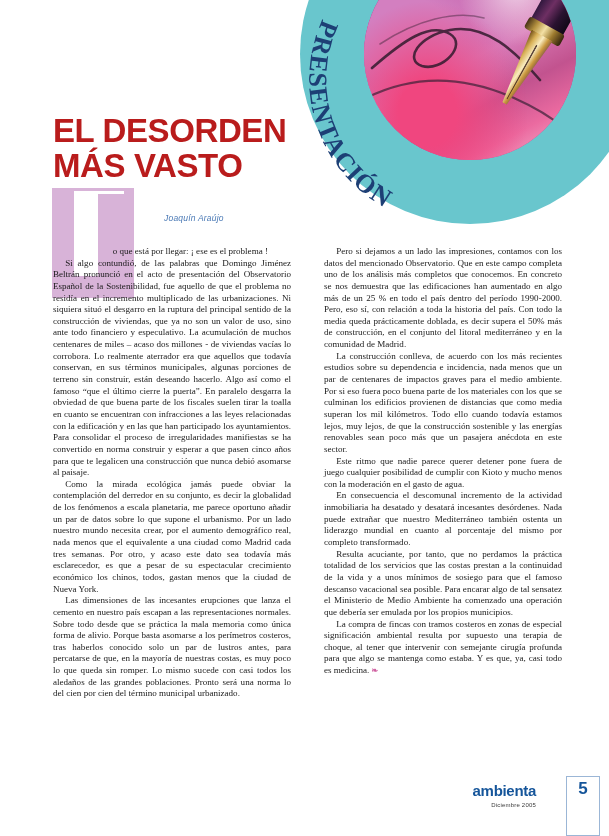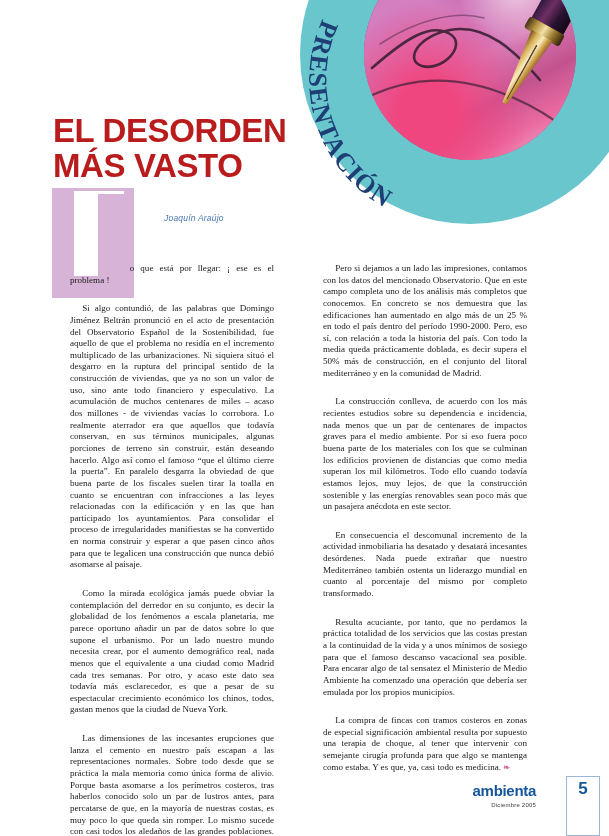--- a/index.html
+++ b/index.html
@@ -139,24 +139,24 @@
     position:absolute;
     top:246px;
     width:238px;
     font-size:9.05px;
     line-height:1.287;
     text-align:justify;
     color:#1a1a1a;
     hyphens:manual;
     -webkit-hyphens:manual;
   }
-  .col p{margin:17px;text-indent:1.35em;}
+  .col p{margin:0;text-indent:1.35em;}
   .col p.first{text-indent:6.6em;}
   .col1{left:53px;}
-  .col2{left:306px;}
+  .col2{left:324px;}
   .col2{width:238px;}
 
   .ornament{
     color:#cf5fa0;
     font-weight:700;
     font-size:8px;
     letter-spacing:-1px;
     font-family:"Liberation Serif", serif;
   }
 
@@ -247,20 +247,21 @@
   <div class="col col1">
     <p class="first">o que está por llegar: ¡ ese es el problema !</p>
     <p>Si algo contundió, de las palabras que Domingo Jiménez Beltrán pronunció en el acto de presentación del Observatorio Español de la Sostenibilidad, fue aquello de que el problema no residía en el incremento multiplicado de las urbanizaciones. Ni siquiera situó el desgarro en la ruptura del principal sentido de la construcción de viviendas, que ya no son un valor de uso, sino ante todo financiero y especulativo. La acumulación de muchos centenares de miles – acaso dos millones - de viviendas vacías lo corrobora.  Lo realmente aterrador era que aquellos que todavía conservan, en sus términos municipales, algunas porciones de terreno sin construir, están deseando hacerlo. Algo así como el famoso “que el último cierre la puerta”. En paralelo desgarra la obviedad de que buena parte de los fiscales suelen tirar la toalla en cuanto se encuentran con infracciones a las leyes relacionadas con la edificación y en las que han participado los ayuntamientos.  Para consolidar el proceso de irregularidades manifiestas se ha convertido en norma construir y esperar a que pasen cinco años para que te legalicen una construcción que nunca debió asomarse al paisaje.</p>
     <p>Como la mirada ecológica jamás puede obviar la contemplación del derredor en su conjunto, es decir la globalidad de los fenómenos a escala planetaria, me parece oportuno añadir un par de datos sobre lo que supone el urbanismo. Por un lado nuestro mundo necesita crear, por el aumento demográfico real, nada menos que el equivalente a una ciudad como Madrid cada tres semanas. Por otro,  y acaso este dato sea todavía más esclarecedor, es que a pesar de su espectacular crecimiento económico los chinos, todos, gastan menos que la ciudad de Nueva York.</p>
     <p>Las dimensiones de las incesantes erupciones que lanza el cemento en nuestro país escapan a las representaciones normales. Sobre todo desde que se práctica la mala memoria como única forma de alivio. Porque basta asomarse a los perímetros costeros, tras haberlos conocido solo un par de lustros antes, para percatarse de que, en la mayoría de nuestras costas, es muy poco lo que queda sin romper. Lo mismo sucede con casi todos los aledaños de las grandes poblaciones. Pronto será una norma lo del cien por cien del término municipal urbanizado.</p>
   </div>
 
   <div class="col col2">
     <p>Pero si dejamos a un lado las impresiones, contamos con los datos del mencionado Observatorio. Que en este campo completa uno de los análisis más completos que conocemos. En concreto se nos demuestra que las edificaciones han aumentado en algo más de un 25 % en todo el país dentro del período 1990-2000. Pero, eso sí, con relación a toda la historia del país. Con todo la media queda prácticamente doblada, es decir supera el 50% más de construcción, en el conjunto del litoral mediterráneo y en la comunidad de Madrid.</p>
     <p>La construcción conlleva, de acuerdo con los más recientes estudios sobre su dependencia e incidencia, nada menos que un par de centenares de impactos graves para el medio ambiente.  Por si eso fuera poco buena parte de los materiales con los que se culminan los edificios provienen de distancias que como media superan los mil kilómetros. Todo ello  cuando todavía estamos lejos, muy lejos, de que la construcción sostenible y las energías renovables sean poco más que un pasajera anécdota en este sector.</p>
+    <p>Este ritmo que nadie parece querer detener pone fuera de juego cualquier posibilidad de cumplir con Kioto y mucho menos con la moderación en el gasto de agua.</p>
     <p>En consecuencia el descomunal incremento de la actividad inmobiliaria ha desatado y desatará incesantes desórdenes. Nada puede extrañar que nuestro Mediterráneo también ostenta un liderazgo mundial en cuanto al porcentaje del mismo por completo transformado.</p>
     <p>Resulta acuciante, por tanto, que no perdamos la práctica totalidad de los servicios que las costas prestan a la continuidad de la vida y a unos mínimos de sosiego para que el famoso descanso vacacional sea  posible. Para encarar algo de tal sensatez el Ministerio de Medio Ambiente ha comenzado una operación que debería ser emulada por los propios municipios.</p>
     <p><span>La compra de fincas con tramos costeros en zonas de especial significación ambiental resulta por supuesto una terapia de choque, al tener que intervenir con semejante cirugía profunda para que algo se mantenga como estaba. Y es que, ya, casi todo es medicina.</span> <span class="ornament">❧</span></p>
   </div>
 
   <div class="footer">
     <div class="brand">
       <div class="name">ambienta</div>
       <div class="date">Diciembre 2005</div>
     </div>

